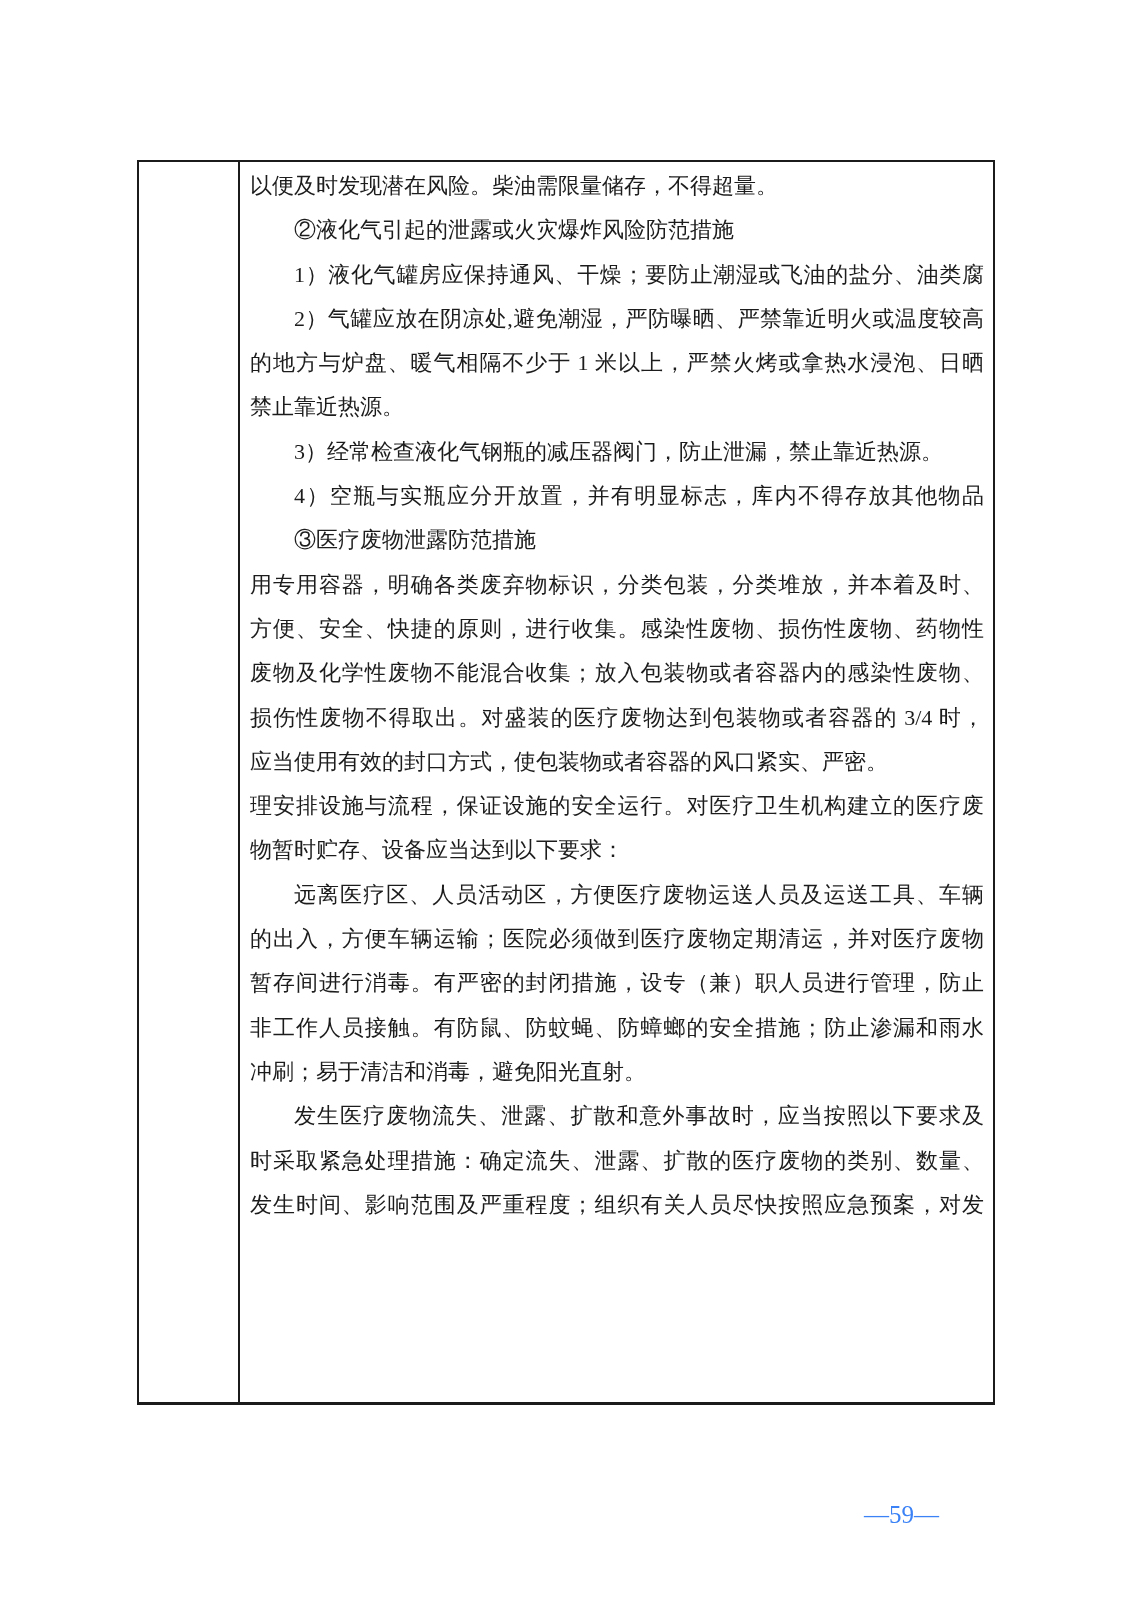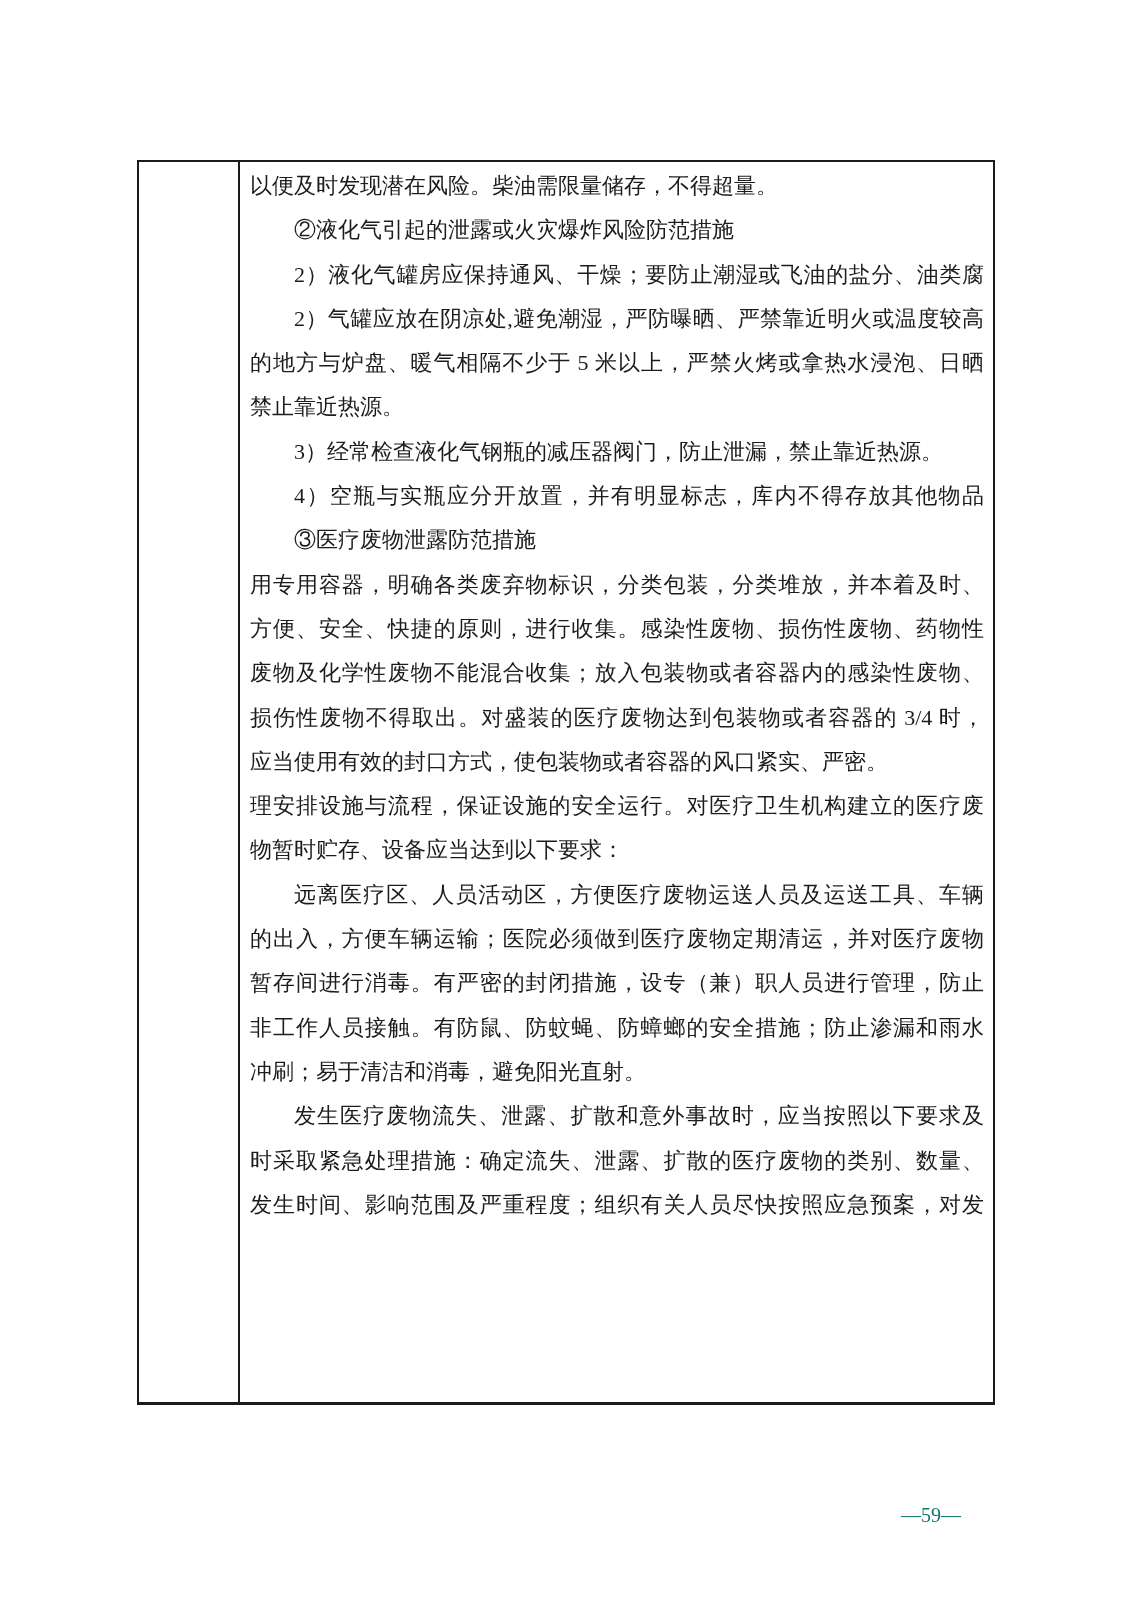--- a/index.html
+++ b/index.html
@@ -47,39 +47,39 @@
     text-align: justify;
   }
   .line.indent {
     text-indent: 2em;
   }
   .line.fill {
     text-align-last: justify;
   }
   .page-number {
     position: absolute;
-    left: 901px;
+    left: 864px;
     top: 1499px;
-    font-size: 20px;
+    font-size: 25px;
     line-height: 32px;
-    color: #0f766e;
+    color: #3b82f6;
     letter-spacing: 0px;
   }
 </style>
 </head>
 <body>
 
 <div class="content-table">
   <div class="label-cell"></div>
   <div class="text-cell" id="text-cell">
       <div class="line">以便及时发现潜在风险。柴油需限量储存，不得超量。</div>
       <div class="line indent">②液化气引起的泄露或火灾爆炸风险防范措施</div>
-      <div class="line indent fill">2）液化气罐房应保持通风、干燥；要防止潮湿或飞油的盐分、油类腐</div>
+      <div class="line indent fill">1）液化气罐房应保持通风、干燥；要防止潮湿或飞油的盐分、油类腐</div>
       <div class="line indent fill">2）气罐应放在阴凉处,避免潮湿，严防曝晒、严禁靠近明火或温度较高</div>
-      <div class="line fill">的地方与炉盘、暖气相隔不少于 5 米以上，严禁火烤或拿热水浸泡、日晒</div>
+      <div class="line fill">的地方与炉盘、暖气相隔不少于 1 米以上，严禁火烤或拿热水浸泡、日晒</div>
       <div class="line">禁止靠近热源。</div>
       <div class="line indent">3）经常检查液化气钢瓶的减压器阀门，防止泄漏，禁止靠近热源。</div>
       <div class="line indent fill">4）空瓶与实瓶应分开放置，并有明显标志，库内不得存放其他物品</div>
       <div class="line indent">③医疗废物泄露防范措施</div>
       <div class="line fill">用专用容器，明确各类废弃物标识，分类包装，分类堆放，并本着及时、</div>
       <div class="line fill">方便、安全、快捷的原则，进行收集。感染性废物、损伤性废物、药物性</div>
       <div class="line fill">废物及化学性废物不能混合收集；放入包装物或者容器内的感染性废物、</div>
       <div class="line fill">损伤性废物不得取出。对盛装的医疗废物达到包装物或者容器的 3/4 时，</div>
       <div class="line">应当使用有效的封口方式，使包装物或者容器的风口紧实、严密。</div>
       <div class="line fill">理安排设施与流程，保证设施的安全运行。对医疗卫生机构建立的医疗废</div>

